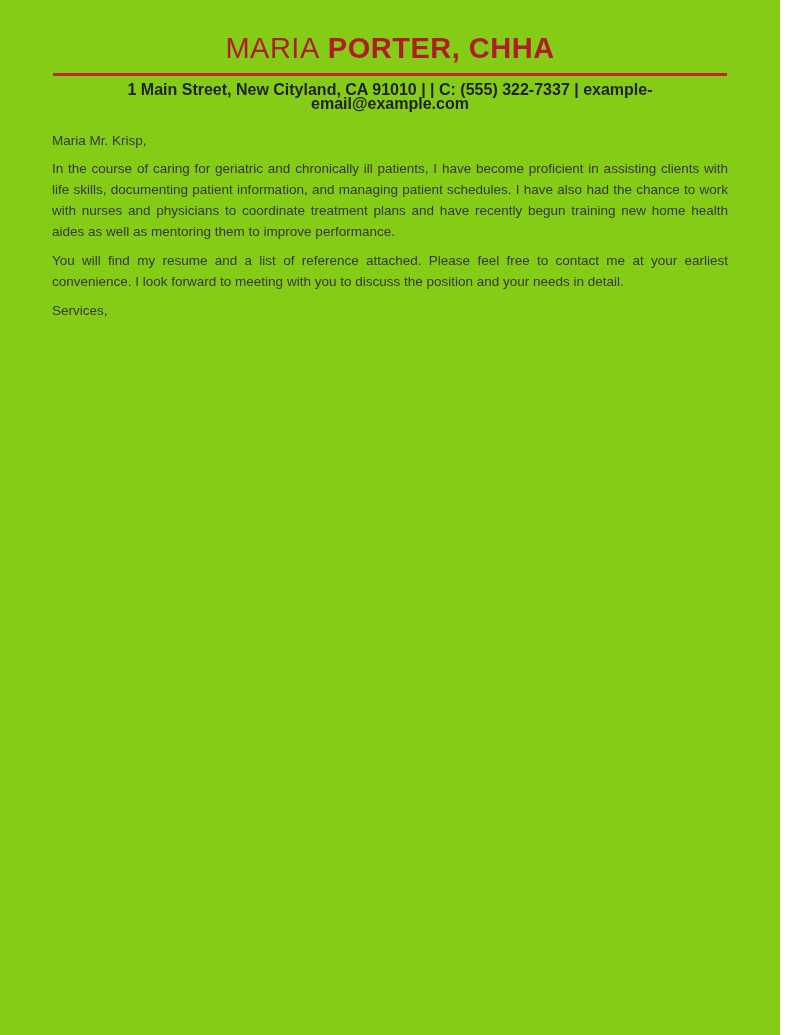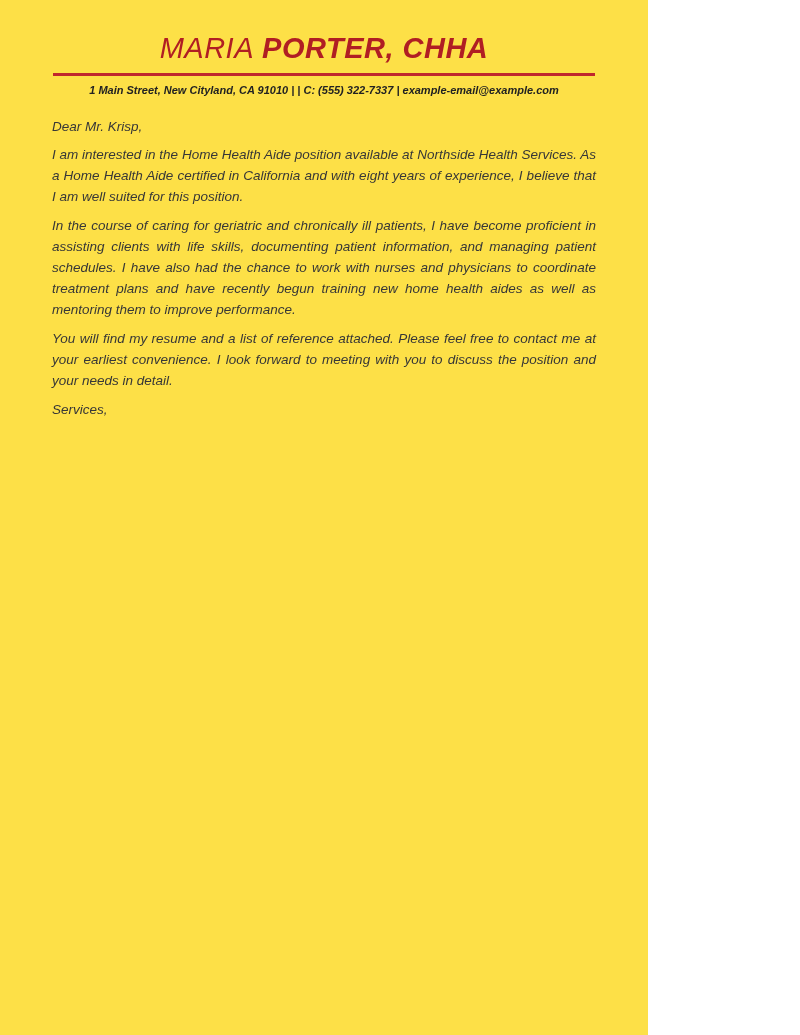--- a/index.html
+++ b/index.html
@@ -2,27 +2,26 @@
 <html><head>
 <meta charset="utf-8">
 <style>
   html, body {
     margin: 0;
     padding: 0;
     background: #ffffff;
   }
   .page {
     position: relative;
-    width: 648px;
+    width: 780px;
     height: 1035px;
-    background: #fde047;
+    background: #84cc16;
     overflow: hidden;
     font-family: "Liberation Sans", sans-serif;
     box-sizing: border-box;
-    font-style: italic;
   }
   .letter-header {
     padding-top: 32px;
     text-align: center;
   }
   .name-title {
     margin: 0;
     font-size: 29px;
     line-height: 33px;
     color: #b01e23;
@@ -36,21 +35,21 @@
     font-weight: 700;
   }
   .header-rule {
     height: 3px;
     background: #c0272d;
     margin: 8px 53px 0 53px;
   }
   .contact-line {
     margin: 7px 53px 0 53px;
     text-align: center;
-    font-size: 11px;
+    font-size: 16px;
     line-height: 14px;
     font-weight: 700;
     color: #222222;
   }
   .letter-body {
     margin: 19px 52px 0 52px;
     font-size: 13.5px;
     line-height: 21px;
     color: #373737;
   }
@@ -73,20 +72,19 @@
 
 <div class="page">
 
   <div class="letter-header">
     <h1 class="name-title"><span class="name-first">MARIA</span><span class="name-rest">PORTER, CHHA</span></h1>
     <div class="header-rule"></div>
     <div class="contact-line">1 Main Street, New Cityland, CA 91010 | | C: (555) 322-7337 | example-email@example.com</div>
   </div>
 
   <div class="letter-body">
-    <p class="salutation">Dear Mr. Krisp,</p>
-    <p class="para">I am interested in the Home Health Aide position available at Northside Health Services. As a Home Health Aide certified in California and with eight years of experience, I believe that I am well suited for this position.</p>
+    <p class="salutation">Maria Mr. Krisp,</p>
     <p class="para">In the course of caring for geriatric and chronically ill patients, I have become proficient in assisting clients with life skills, documenting patient information, and managing patient schedules. I have also had the chance to work with nurses and physicians to coordinate treatment plans and have recently begun training new home health aides as well as mentoring them to improve performance.</p>
     <p class="para">You will find my resume and a list of reference attached. Please feel free to contact me at your earliest convenience. I look forward to meeting with you to discuss the position and your needs in detail.</p>
     <p class="closing">Services,</p>
   </div>
 
 </div>
 
 </body></html>

